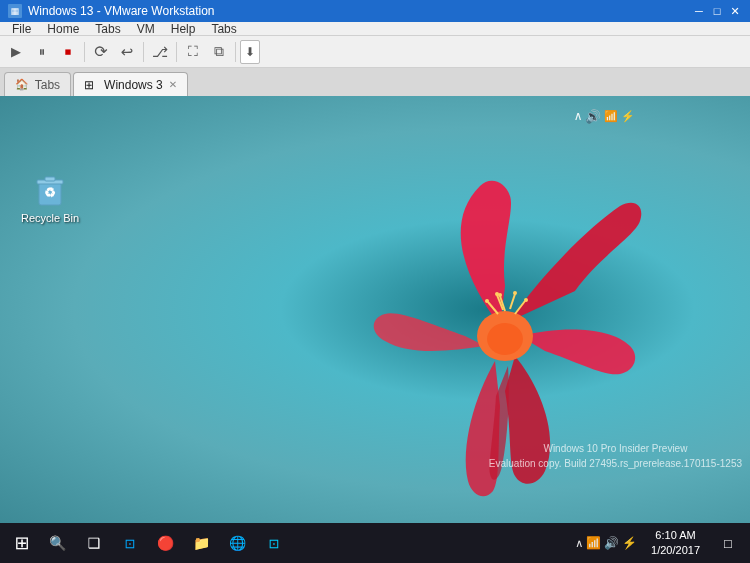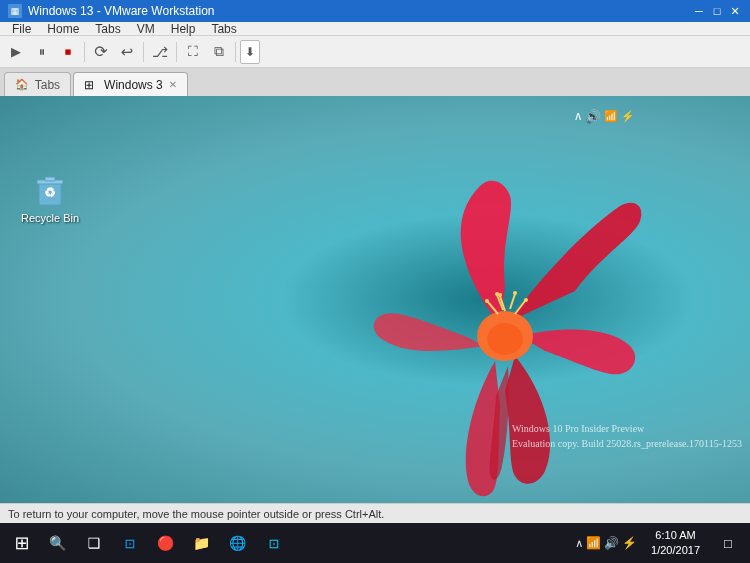--- a/index.html
+++ b/index.html
@@ -219,25 +219,24 @@
       font-size: 11px;
       text-align: right;
       text-shadow: 1px 1px 2px rgba(0,0,0,0.8);
     }
 
     
     .win-watermark {
       position: absolute;
       bottom: 52px;
       right: 8px;
-      text-align: left;
+      text-align: center;
       color: rgba(255,255,255,0.7);
       font-size: 10px;
       line-height: 1.5;
-      font-family: Liberation Serif, serif;
     }
 
     
     .win10-taskbar {
       height: 40px;
       background: rgba(0,0,0,0.85);
       display: flex;
       align-items: center;
       padding: 0 4px;
       flex-shrink: 0;
@@ -453,21 +452,21 @@
             <rect x="14" y="8" width="10" height="4" rx="1" fill="#8ecae6" stroke="#5a9fc0" stroke-width="1"></rect>
 
             <text x="19" y="28" font-size="13" text-anchor="middle" fill="white" font-weight="bold">♻</text>
           </svg>
         </div>
         <span class="desktop-icon-label">Recycle Bin</span>
       </div>
 
       <div class="win-watermark">
         <div>Windows 10 Pro Insider Preview</div>
-        <div>Evaluation copy. Build 25028.rs_prerelease.170115-1253</div>
+        <div>Evaluation copy. Build 27495.rs_prerelease.170115-1253</div>
       </div>
 
       <div class="win10-taskbar">
 
         <div class="taskbar-btn taskbar-start">⊞</div>
 
         <div class="taskbar-search">🔍</div>
 
         <div class="taskbar-btn" style="font-size:14px;">❑</div>
 
@@ -489,23 +488,20 @@
             <div>6:10 AM</div>
             <div>1/20/2017</div>
           </div>
 
           <div class="taskbar-btn" style="font-size:13px;">□</div>
         </div>
       </div>
 
     </div>
 
-    <div class="notice-bar">
-      <span>To return to your computer, move the mouse pointer outside or press Ctrl+Alt.</span>
-    </div>
 
     <div class="host-taskbar">
       <div class="host-taskbar-btn" style="font-size:18px;">⊞</div>
       <div class="host-taskbar-btn" style="font-size:14px;">🔍</div>
       <div class="host-taskbar-btn" style="font-size:14px;">❑</div>
 
       <div class="host-taskbar-btn" style="font-size:13px; color:#0af;">⊡</div>
       <div class="host-taskbar-btn" style="font-size:14px; color:#f44;">🔴</div>
       <div class="host-taskbar-btn" style="font-size:14px; color:#fd0;">📁</div>
       <div class="host-taskbar-btn" style="font-size:14px; color:#f80;">🌐</div>

